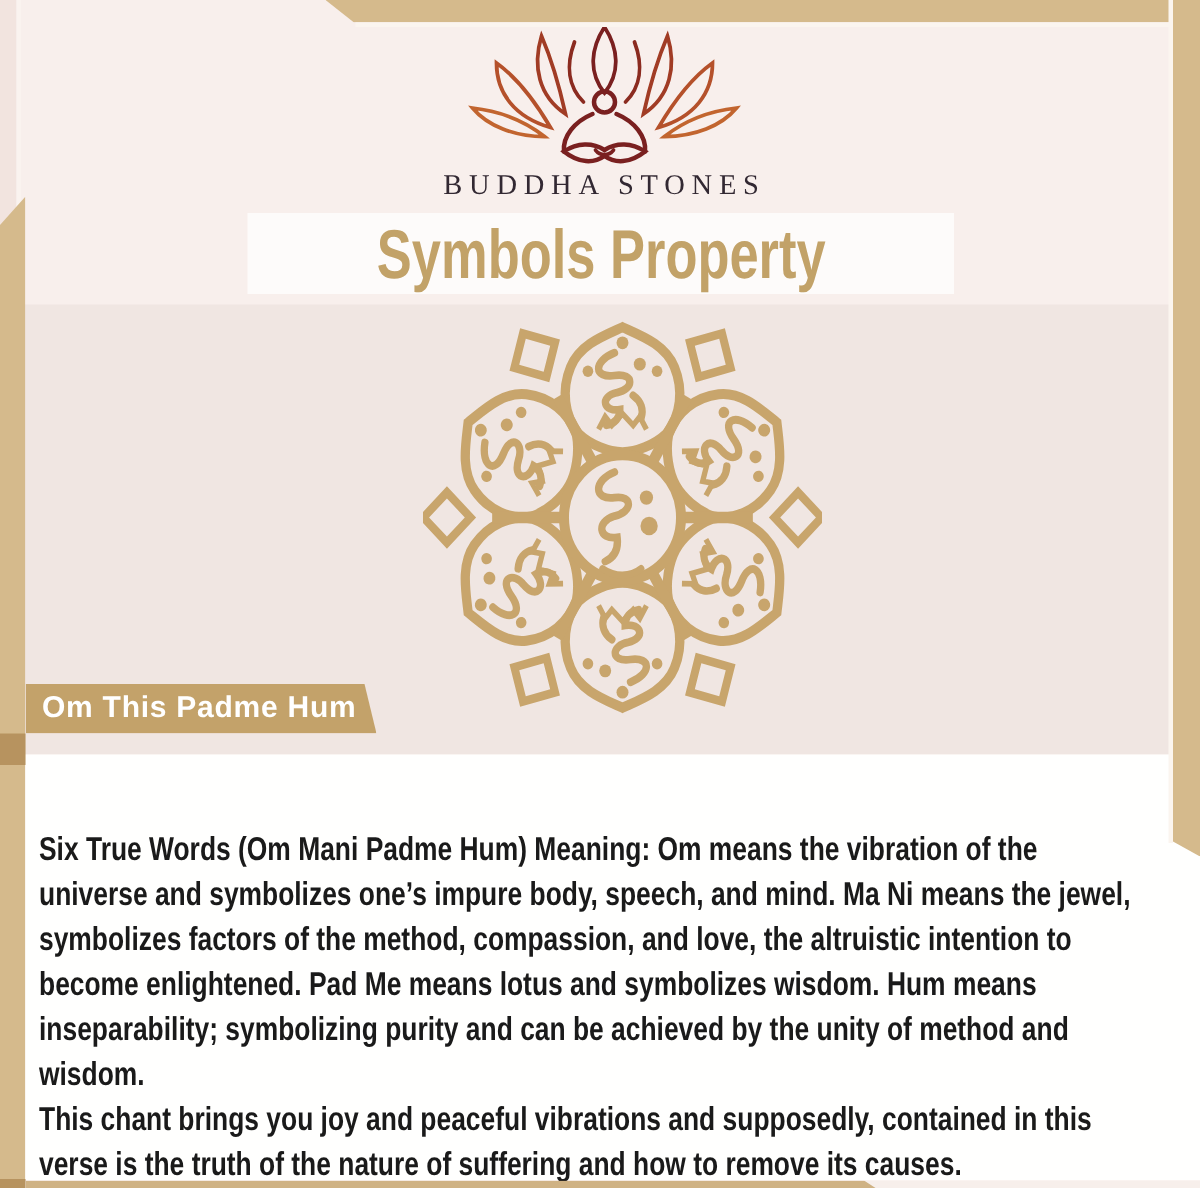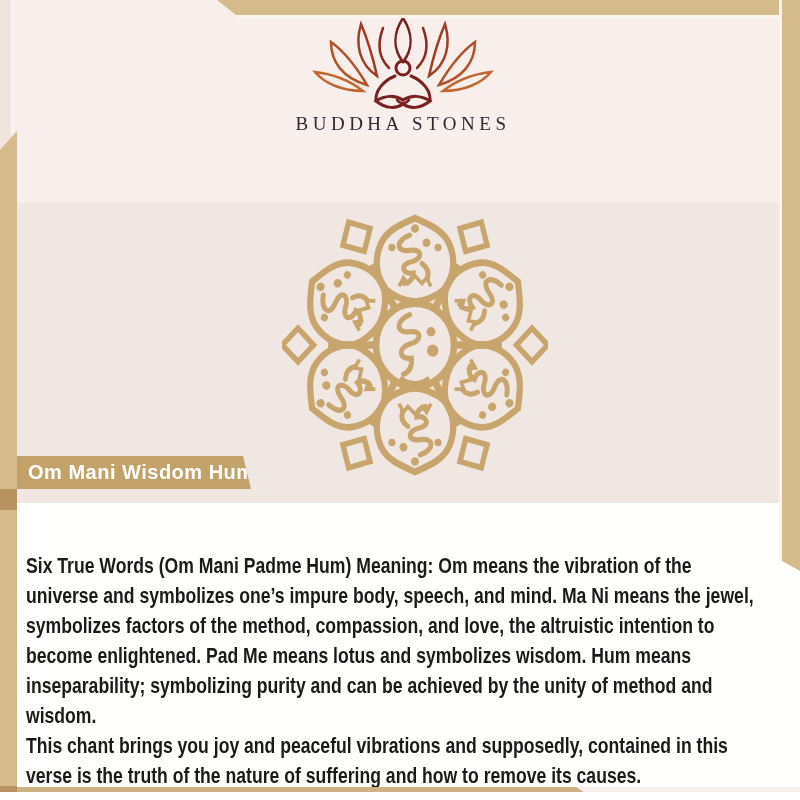--- a/index.html
+++ b/index.html
@@ -88,20 +88,23 @@
       <path d="M118,12 C124,28 122,42 112,52" stroke="#8b2b20" stroke-width="2.5"></path>
       <path d="M98,2 C89,16 87,32 98,46 C109,32 107,16 98,2 Z" stroke="#7a2020" stroke-width="2.5"></path>
       <circle cx="98" cy="52" r="7" stroke="#7a2020" stroke-width="3"></circle>
       <path d="M90,60 C78,65 70,75 71,85 M106,60 C118,65 126,75 125,85" stroke="#7a2020" stroke-width="3"></path>
       <path d="M71,85 C80,79 90,79 98,84 C106,79 116,79 125,85 C115,93 105,93 98,88 C91,93 81,93 71,85 Z" stroke="#7a2020" stroke-width="3"></path>
       <path d="M92,84 C95,88 101,88 104,84" stroke="#7a2020" stroke-width="2.5"></path>
     </g>
   </svg>
   <div class="abs brand">BUDDHA STONES</div>
 
+  <div class="abs title-band">
+    <span class="title-text">Symbols Property</span>
+  </div>
 
   <svg class="abs mandala" viewBox="0 0 300 300" preserveAspectRatio="none">
     <defs>
       <g id="syl" fill="none" stroke="#c8a56c" stroke-width="5.5" stroke-linecap="round">
         <path d="M-6,-24 C-22,-18 -22,-6 -6,-8 C10,-10 8,2 -4,4 C-18,7 -14,18 -2,16 C-2,22 -6,26 -12,27"></path>
         <circle cx="13" cy="-16" r="4.5" fill="#c8a56c" stroke="none"></circle>
         <path d="M8,6 C14,10 16,16 14,22"></path>
       </g>
       <g id="petal" fill="none" stroke="#c8a56c">
         <path d="M150,16 C136,22 118,28 111,44 C104,60 106,78 117,91 C126,99 140,104 150,104 C160,104 174,99 183,91 C194,78 196,60 189,44 C182,28 164,22 150,16 Z" stroke-width="7"></path>
@@ -139,21 +142,21 @@
       <g stroke-linecap="round">
         <path d="M144,118 C128,124 128,138 144,136 C158,134 158,146 144,149 C130,153 132,166 146,164 C147,172 144,178 137,181" stroke-width="5.5"></path>
         <circle cx="168" cy="136" r="5" fill="#c8a56c" stroke="none"></circle>
         <circle cx="170" cy="156" r="6.5" fill="#c8a56c" stroke="none"></circle>
         <path d="M135,186 C144,192 156,192 164,186" stroke-width="5"></path>
       </g>
     </g>
   </svg>
 
   <div class="abs ribbon">
-    <span class="ribbon-label">Om Mani Wisdom Hum</span>
+    <span class="ribbon-label">Om This Padme Hum</span>
   </div>
 
 
   <div class="abs desc">
     <div class="line">Six True Words (Om Mani Padme Hum) Meaning: Om means the vibration of the</div>
     <div class="line">universe and symbolizes one’s impure body, speech, and mind. Ma Ni means the jewel,</div>
     <div class="line">symbolizes factors of the method, compassion, and love, the altruistic intention to</div>
     <div class="line">become enlightened. Pad Me means lotus and symbolizes wisdom. Hum means</div>
     <div class="line">inseparability; symbolizing purity and can be achieved by the unity of method and</div>
     <div class="line">wisdom.</div>

